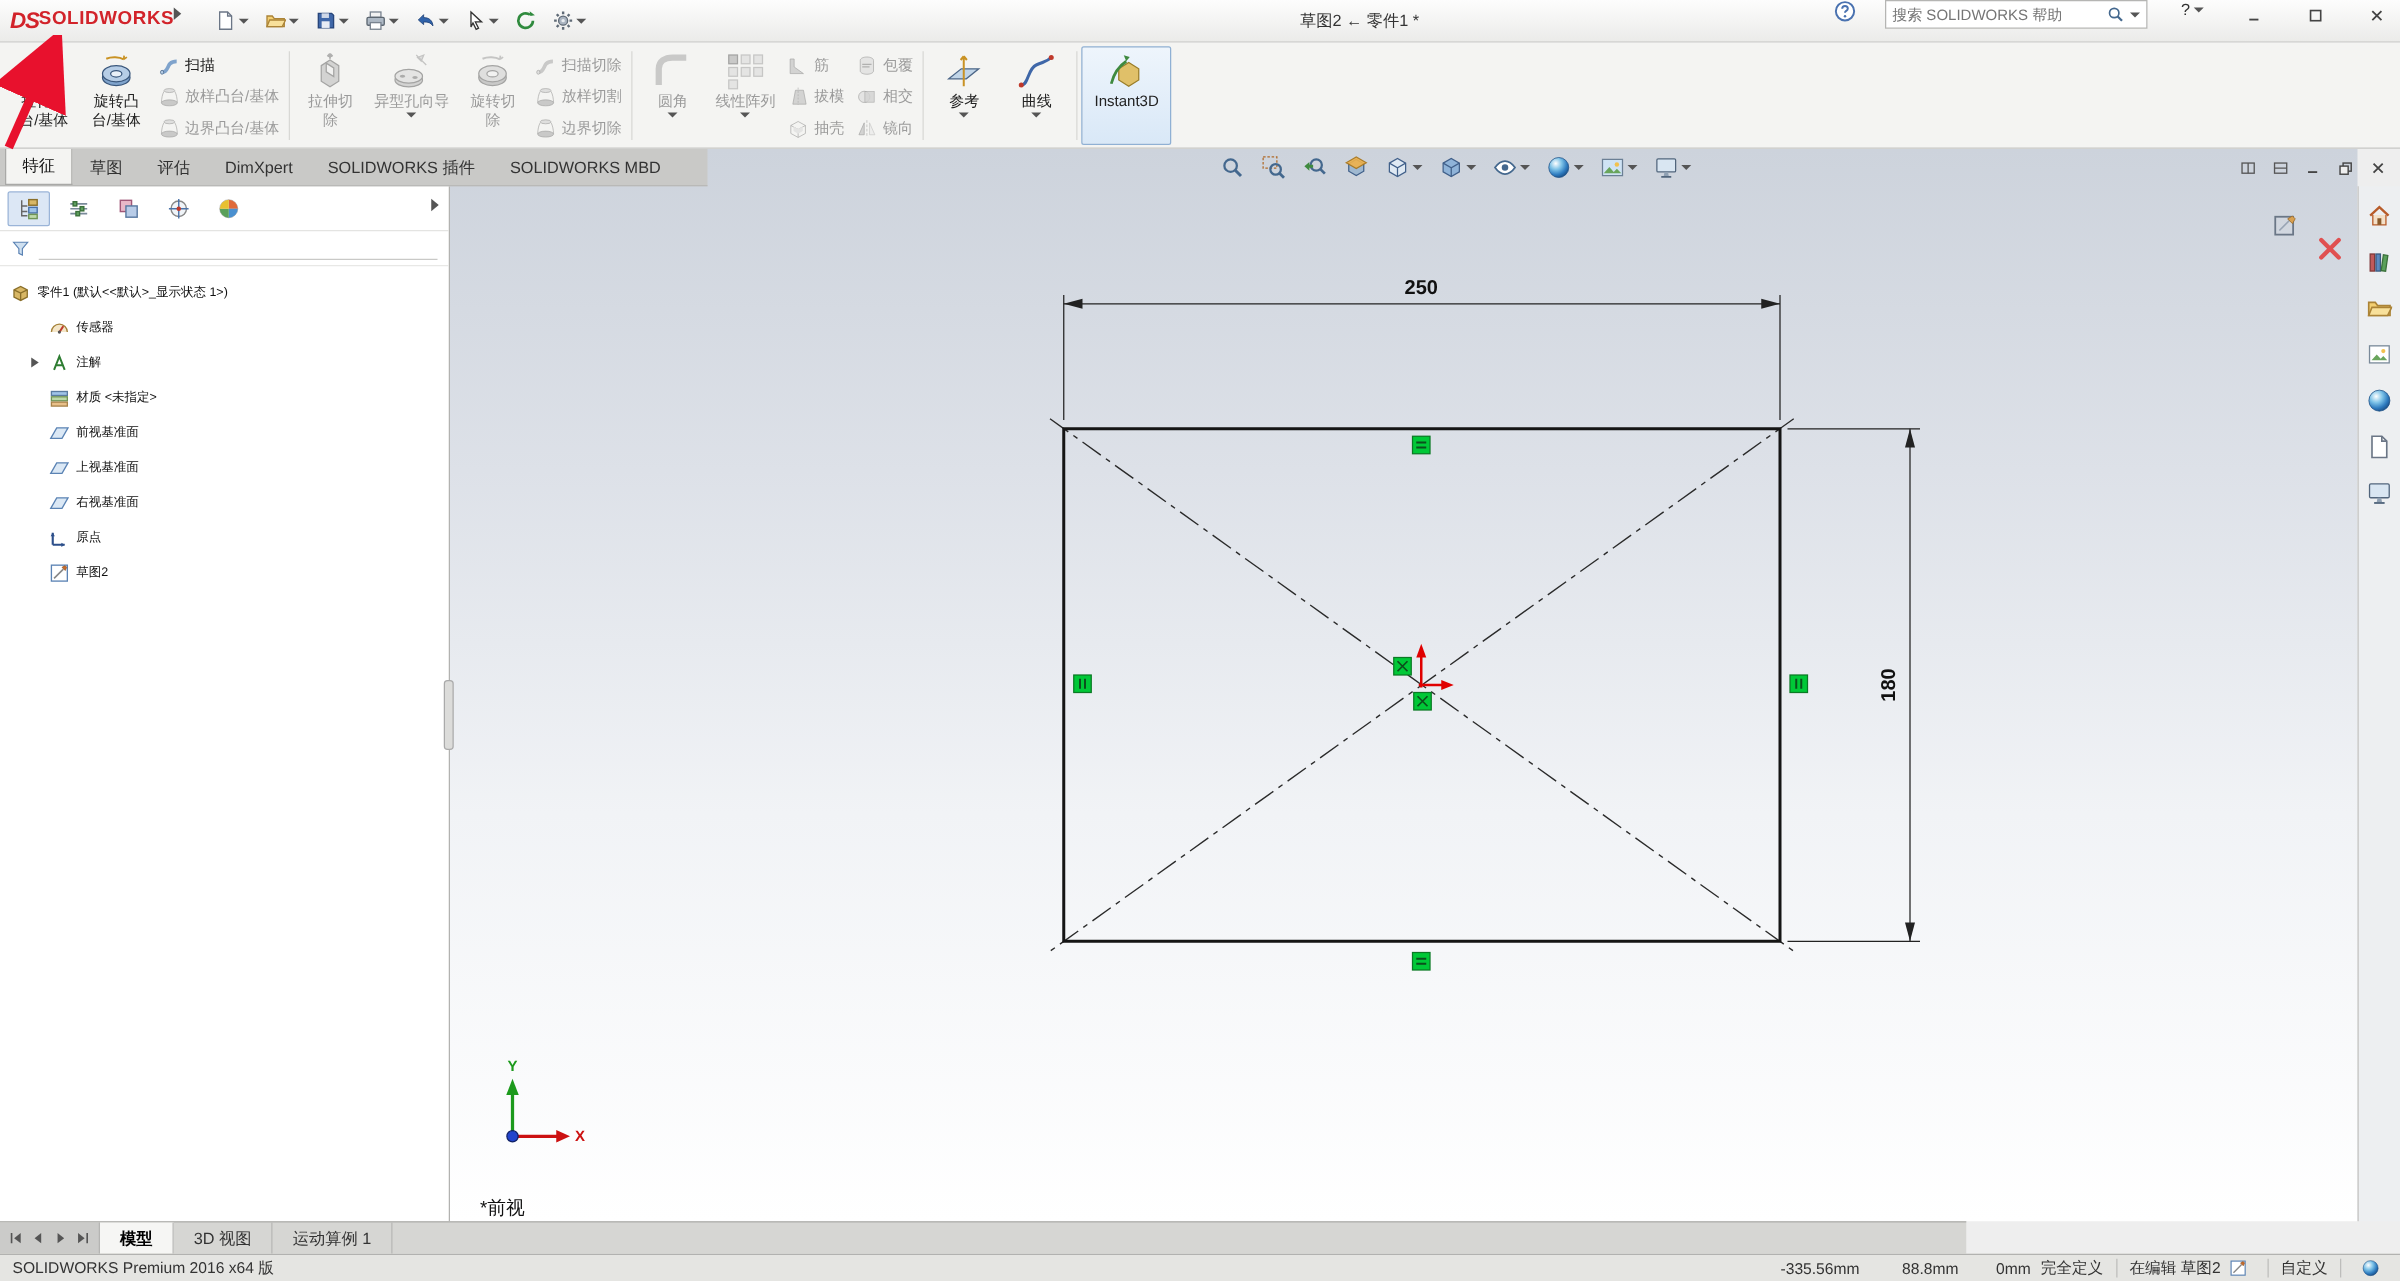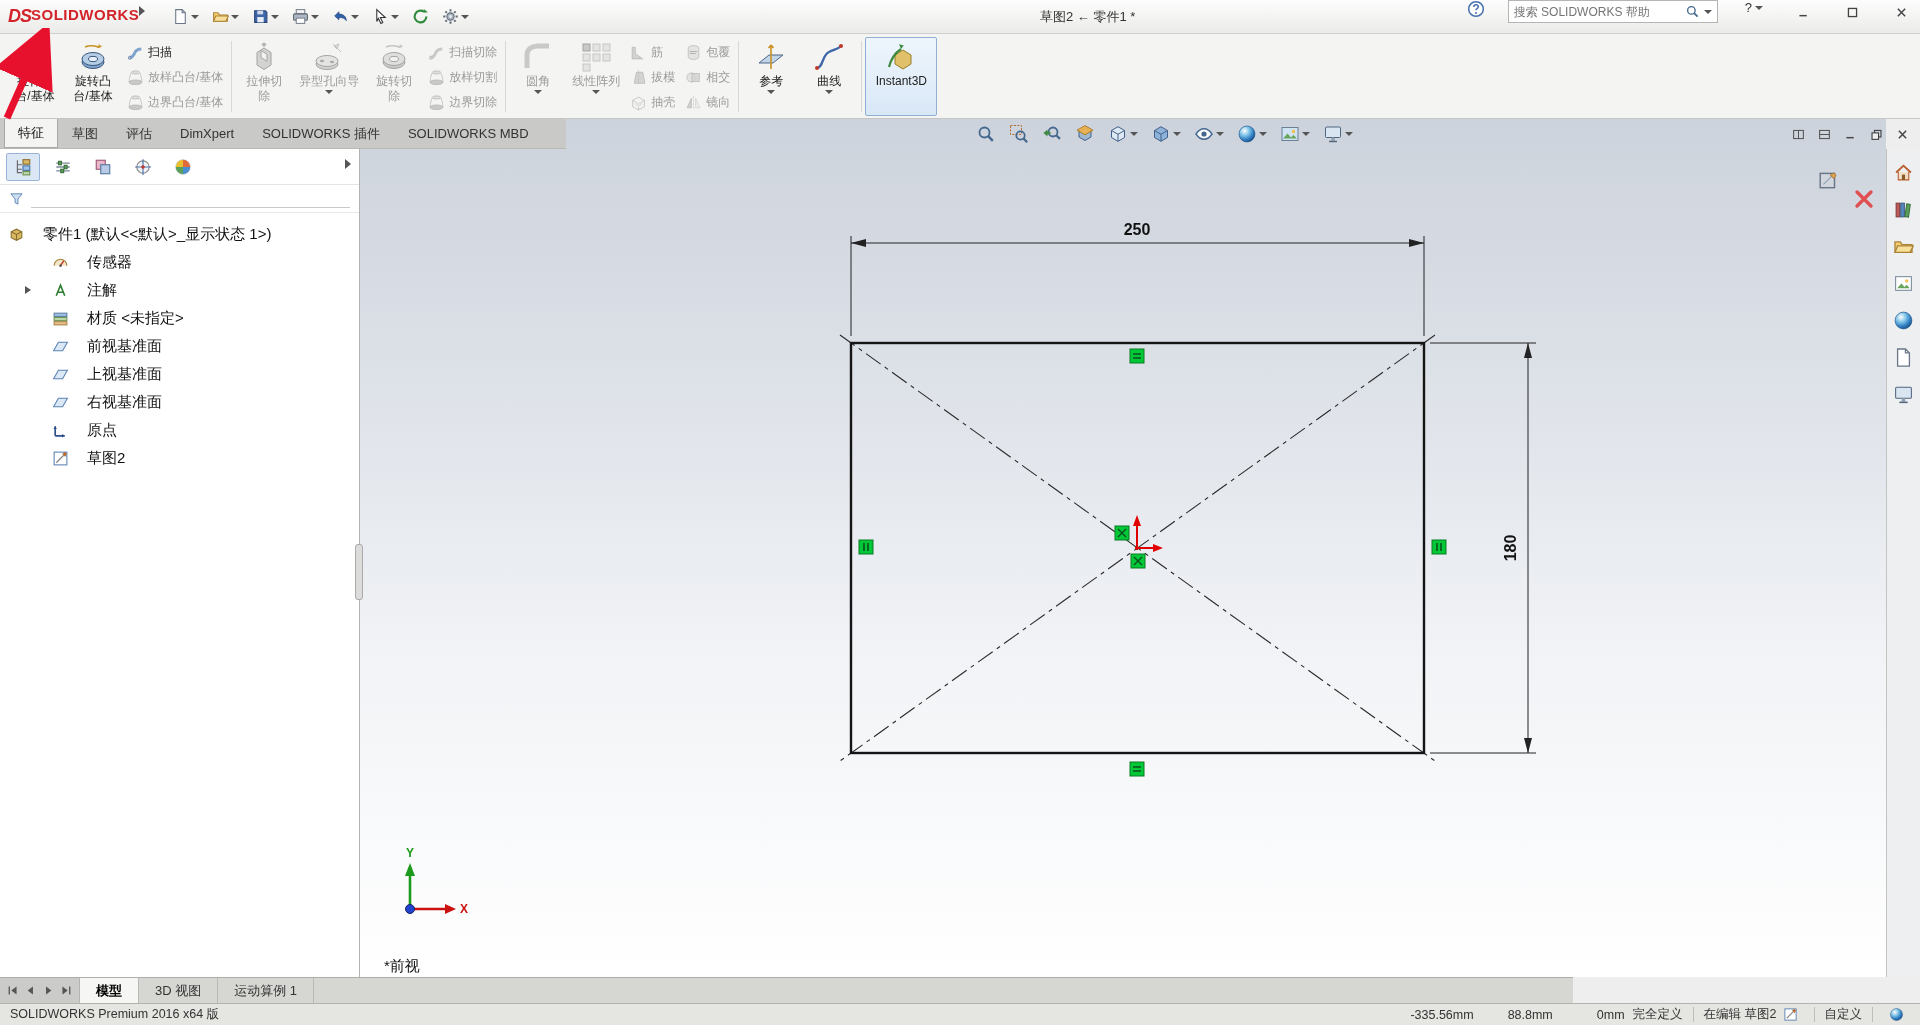--- a/index.html
+++ b/index.html
@@ -62,21 +62,21 @@
   #panel{position:absolute;left:0;top:149px;width:360px;height:828px;background:#fff;border-right:1px solid #b2b2b0;display:flex;flex-direction:column;z-index:5}
   .panel-tabs{height:36px;display:flex;align-items:center;gap:6px;padding:3px 6px;border-bottom:1px solid #e4e4e2;position:relative}
   .ptab{width:34px;height:28px;display:flex;align-items:center;justify-content:center;border:1px solid transparent;border-radius:2px}
   .ptab.active{background:#dce7f5;border-color:#9ab4d8}
   .ptab .i{width:18px;height:18px}
   .panel-collapse{position:absolute;right:8px;top:10px}
   .filter-row{height:28px;display:flex;align-items:center;gap:7px;padding:0 9px;border-bottom:1px solid #e8e8e6}
   .filter-row .i{width:15px;height:15px;flex:none}
   .filter-row input{flex:1;border:none;border-bottom:1px solid #c9c9c7;height:18px;outline:none;background:transparent}
   .tree{flex:1;padding:7px 0 0 8px;overflow:hidden}
-  .titem{display:flex;align-items:center;gap:18px;height:28px;font-size:15px;color:#111;white-space:nowrap}
+  .titem{display:flex;align-items:center;gap:5px;height:28px;font-size:10px;color:#111;white-space:nowrap}
   .titem .tw{width:12px;display:flex;justify-content:center;flex:none}
   .expander{width:0;height:0;border-left:6px solid #555;border-top:4.5px solid transparent;border-bottom:4.5px solid transparent}
   .titem .i{width:17px;height:17px;flex:none}
   .lvl1{padding-left:14px}
   #splitter{position:absolute;right:-4px;top:395px;width:8px;height:56px;background:#dcdcda;border:1px solid #aaa;border-radius:3px}
 
   
   #taskpane{position:absolute;right:0;top:149px;width:34px;height:828px;background:#edeff1;border-left:1px solid #c3c3c1;display:flex;flex-direction:column;align-items:center;padding-top:10px;gap:11px;z-index:5}
   .tpbtn{width:26px;height:26px;display:flex;align-items:center;justify-content:center;border-radius:2px}
   .tpbtn .i{width:21px;height:21px}
@@ -1011,21 +1011,21 @@
       </div>
     <div class="btab">
         <span>运动算例 1</span>
       </div>
   </div>
 
   <footer id="statusbar">
     <span class="sb-item">SOLIDWORKS Premium 2016 x64 版</span>
     <span class="sb-fill"></span>
     <span class="sb-item sb-num" style="margin-right:34px">-335.56mm</span>
-    <span class="sb-item sb-num" style="margin-right:44px">88.8mm</span>
+    <span class="sb-item sb-num" style="margin-right:30px">88.8mm</span>
     <span class="sb-item sb-num" style="margin-right:8px">0mm</span>
     <span class="sb-item">完全定义</span>
     <span class="sb-sep"></span>
     <span class="sb-item">在编辑 草图2</span>
     <svg class="sb-ico">
         <use href="#s-sketchico"></use>
       </svg>
     <span class="sb-sep"></span>
     <span class="sb-item">自定义</span>
     <span class="sb-sep"></span>

